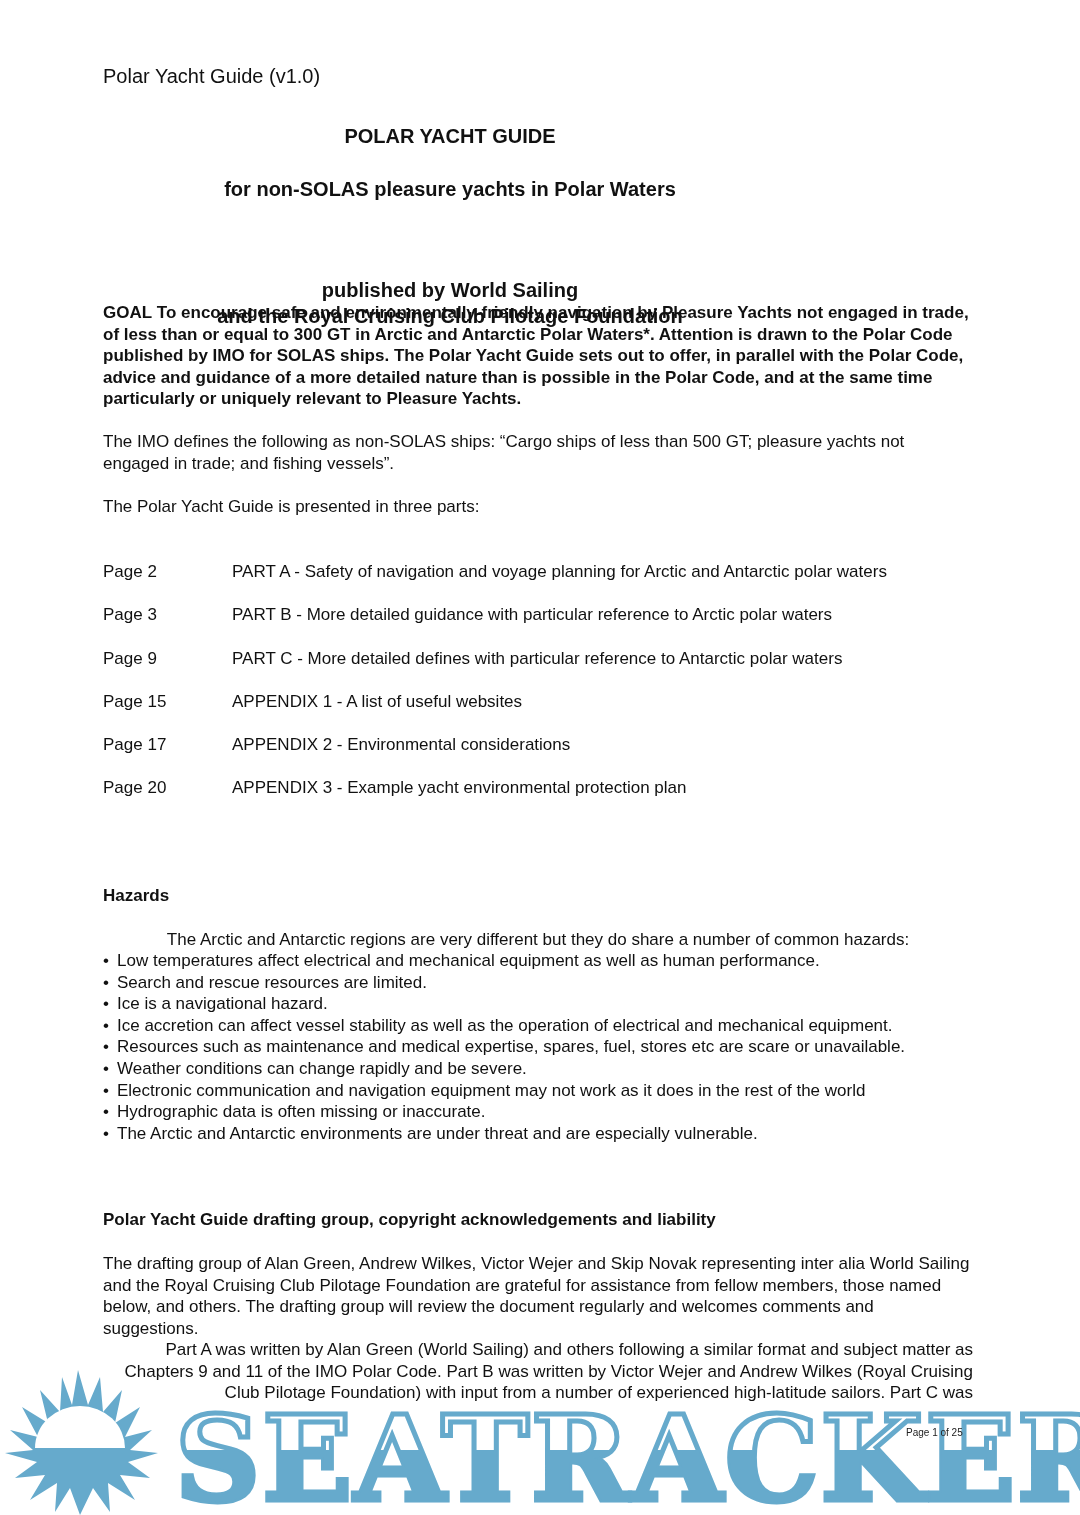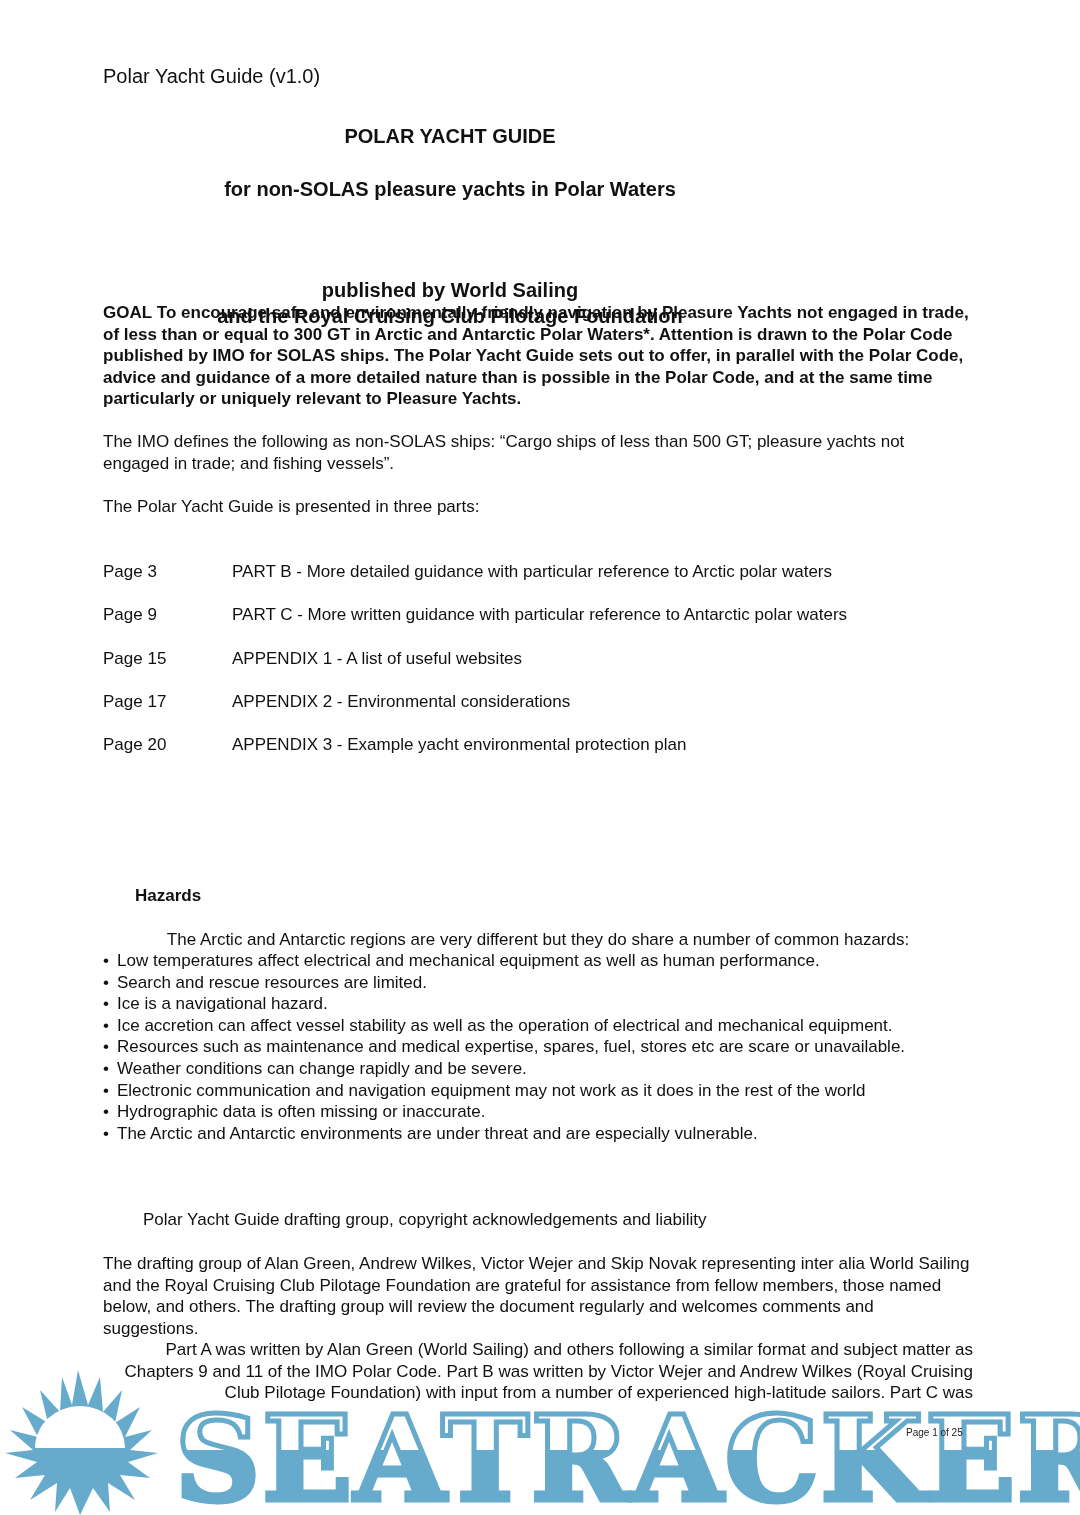--- a/index.html
+++ b/index.html
@@ -11,26 +11,26 @@
   .t1 { top: 125px; font-size: 20px; }
   .t2 { top: 178px; font-size: 20px; }
   .t3 { top: 230px; font-size: 20px; line-height: 26px; margin-top: 47px; }
   .para { position: absolute; left: 103px; width: 870px; font-size: 17px; line-height: 21.6px; }
   .goal { top: 302px; font-weight: bold; }
   .imo { top: 431px; }
   .parts-intro { top: 496px; }
   .toc { position: absolute; left: 103px; top: 561px; width: 880px; }
   .toc-row { display: flex; height: 43.3px; font-size: 17px; line-height: 21px; }
   .toc-page { width: 129px; }
-  .hz-title { position: absolute; left: 103px; top: 886px; font-size: 17px; font-weight: bold; margin-left: 32px; }
+  .hz-title { position: absolute; left: 103px; top: 886px; font-size: 17px; font-weight: bold; }
   .hz-intro { top: 929px; text-align: center; }
   .hz-list { position: absolute; left: 103px; top: 950px; margin: 0; padding: 0; list-style: none; font-size: 17px; line-height: 21.6px; width: 880px; }
   .hz-list li { position: relative; padding-left: 14px; }
   .hz-list li .bullet { position: absolute; left: 0; top: 0; }
-  .dg-title { position: absolute; left: 103px; top: 1210px; font-size: 17px; font-weight: normal; margin-left: 40px; }
+  .dg-title { position: absolute; left: 103px; top: 1210px; font-size: 17px; font-weight: bold; }
   .dg-para { top: 1253px; }
   .dg-para2 { top: 1339px; text-align: right; }
   .footer { position: absolute; left: 906px; top: 1427px; font-size: 10px; color: #222; z-index: 3; }
   .watermark { position: absolute; left: 0; top: 1350px; width: 1080px; height: 165px; z-index: 2; pointer-events: none; }
 </style>
 </head>
 <body>
 
 <div class="page">
 
@@ -44,26 +44,30 @@
   </div>
 
   <div class="para goal"><b>GOAL</b><span> To encourage safe and environmentally-friendly navigation by Pleasure Yachts not engaged in trade, of less than or equal to 300 GT in Arctic and Antarctic Polar Waters*. Attention is drawn to the Polar Code published by IMO for SOLAS ships. The Polar Yacht Guide sets out to offer, in parallel with the Polar Code, advice and guidance of a more detailed nature than is possible in the Polar Code, and at the same time particularly or uniquely relevant to Pleasure Yachts.</span></div>
 
   <div class="para imo">The IMO defines the following as non-SOLAS ships: “Cargo ships of less than 500 GT; pleasure yachts not engaged in trade; and fishing vessels”.</div>
 
   <div class="para parts-intro">The Polar Yacht Guide is presented in three parts:</div>
 
   <div class="toc">
     <div class="toc-row">
+        <span class="toc-page">Page 2</span>
+        <span>PART A - Safety of navigation and voyage planning for Arctic and Antarctic polar waters</span>
+      </div>
+    <div class="toc-row">
         <span class="toc-page">Page 3</span>
         <span>PART B - More detailed guidance with particular reference to Arctic polar waters</span>
       </div>
     <div class="toc-row">
         <span class="toc-page">Page 9</span>
-        <span>PART C - More written guidance with particular reference to Antarctic polar waters</span>
+        <span>PART C - More detailed defines with particular reference to Antarctic polar waters</span>
       </div>
     <div class="toc-row">
         <span class="toc-page">Page 15</span>
         <span>APPENDIX 1 - A list of useful websites</span>
       </div>
     <div class="toc-row">
         <span class="toc-page">Page 17</span>
         <span>APPENDIX 2 - Environmental considerations</span>
       </div>
     <div class="toc-row">

